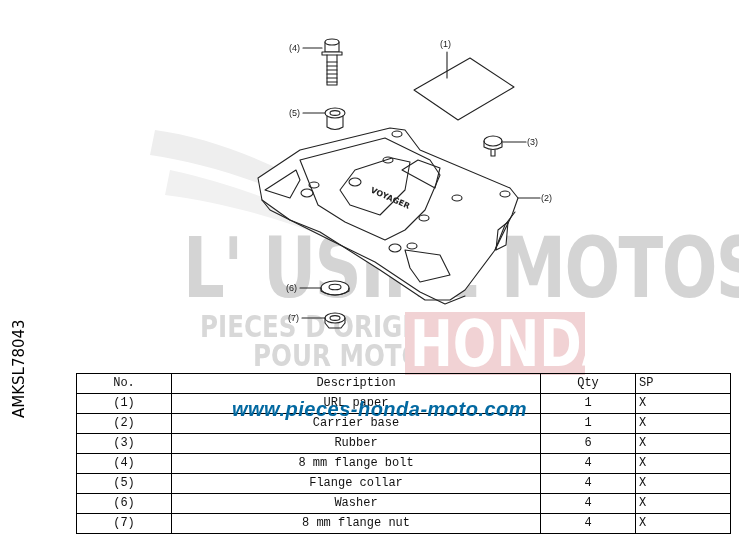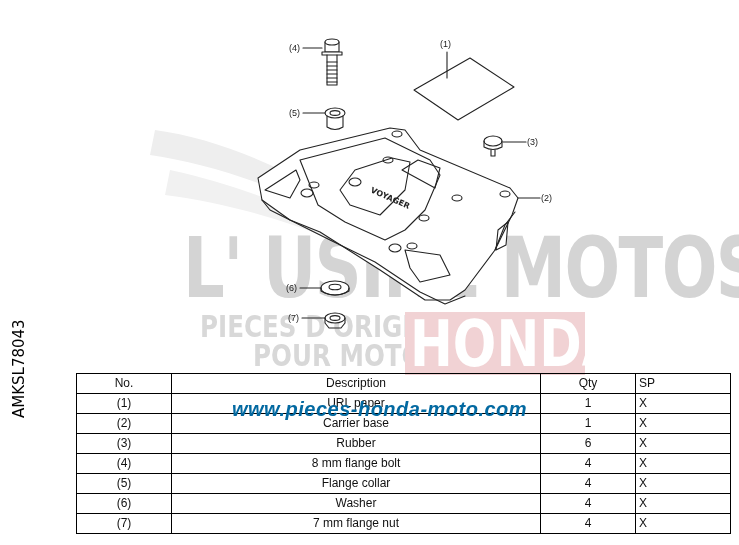--- a/index.html
+++ b/index.html
@@ -7,21 +7,21 @@
   .wm-swoosh { position:absolute; left:150px; top:110px; width:260px; height:130px; }
   .wm-line1 { position:absolute; left:183px; top:226px; font-family:"DejaVu Sans", sans-serif; font-weight:bold; font-size:84px; letter-spacing:-2px; color:#d4d4d4; transform:scaleX(0.78); transform-origin:left top; white-space:nowrap; line-height:1; }
   .wm-line2 { position:absolute; left:200px; top:312px; font-family:"DejaVu Sans", sans-serif; font-weight:bold; font-size:30px; color:#d8d8d8; transform:scaleX(0.82); transform-origin:left top; white-space:nowrap; line-height:1; }
   .wm-line3 { position:absolute; left:253px; top:341px; font-family:"DejaVu Sans", sans-serif; font-weight:bold; font-size:30px; color:#d8d8d8; transform:scaleX(0.82); transform-origin:left top; white-space:nowrap; line-height:1; }
   .wm-honda-box { position:absolute; left:405px; top:312px; width:180px; height:63px; background:#f1d2d4; }
   .wm-honda { position:absolute; left:410px; top:312px; font-family:"DejaVu Sans", sans-serif; font-weight:bold; font-size:64px; color:#ffffff; transform:scaleX(0.8); transform-origin:left top; white-space:nowrap; line-height:1; }
   .wm-url { position:absolute; left:232px; top:398px; font-family:"Liberation Sans", sans-serif; font-weight:bold; font-style:italic; font-size:20px; color:#0369a1; white-space:nowrap; letter-spacing:0.5px; }
   .diagram { position:absolute; left:0; top:0; width:739px; height:370px; }
   .callout { position:absolute; font-family:"Liberation Sans", sans-serif; font-size:9px; color:#222; }
   .side-code { position:absolute; left:10px; top:418px; transform:rotate(-90deg); transform-origin:left top; font-family:"DejaVu Sans", sans-serif; font-size:15px; color:#000; white-space:nowrap; }
-  table.parts { position:absolute; left:76px; top:373px; border-collapse:collapse; font-family:Liberation Sans, sans-serif; font-size:12px; color:#111; table-layout:fixed; background:transparent; }
+  table.parts { position:absolute; left:76px; top:373px; border-collapse:collapse; font-family:Liberation Mono, monospace; font-size:12px; color:#111; table-layout:fixed; background:transparent; }
   table.parts th, table.parts td { border:1px solid #000; height:19px; padding:0 3px; font-weight:normal; line-height:19px; }
   table.parts .c-no { width:88px; text-align:center; }
   table.parts .c-desc { width:362px; text-align:center; }
   table.parts th.c-desc { text-align:center; }
   table.parts .c-qty { width:88px; text-align:center;margin-top:36px; }
   table.parts .c-sp { width:88px; text-align:left; }
 </style>
 </head>
 <body>
 
@@ -153,20 +153,20 @@
       <td class="c-sp">X</td>
     </tr>
     <tr>
       <td class="c-no">(6)</td>
       <td class="c-desc">Washer</td>
       <td class="c-qty">4</td>
       <td class="c-sp">X</td>
     </tr>
     <tr>
       <td class="c-no">(7)</td>
-      <td class="c-desc">7 mm flange nut</td>
+      <td class="c-desc">8 mm flange nut</td>
       <td class="c-qty">4</td>
       <td class="c-sp">X</td>
     </tr>
   </tbody>
 </table>
 
 <div class="wm-url">www.pieces-honda-moto.com</div>
 
 </body></html>

